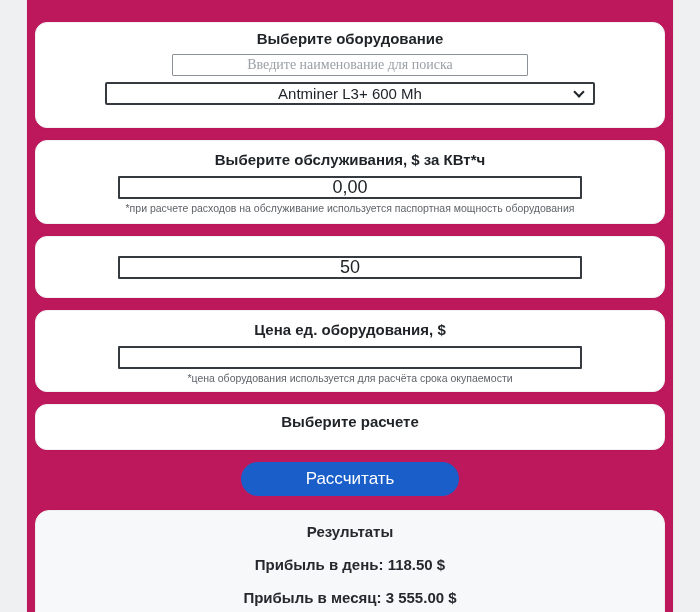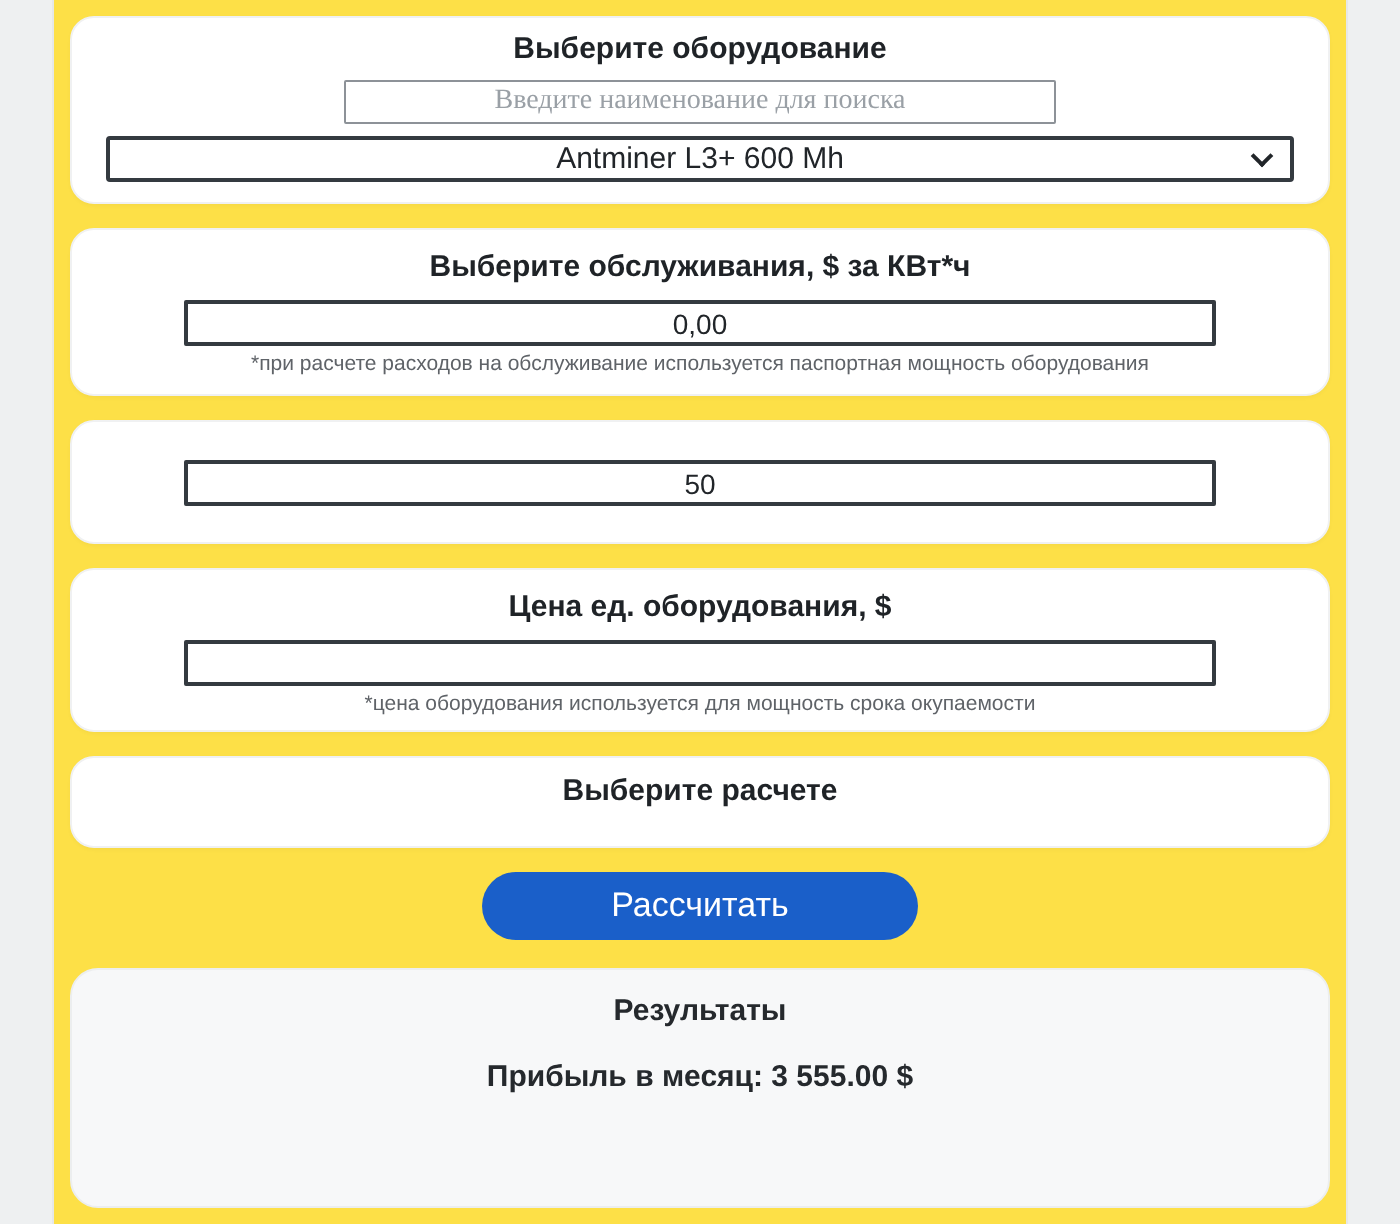--- a/index.html
+++ b/index.html
@@ -4,24 +4,24 @@
 <style>
   * { box-sizing: border-box; margin: 0; padding: 0; }
   html, body {
     width: 700px; height: 612px; overflow: hidden;
     background: #eef0f1;
     font-family: "Liberation Sans", "DejaVu Sans", sans-serif;
     color: #212529;
   }
   .page {
     width: 648px; height: 612px; margin: 0 auto;
-    background: #fde047;
+    background: #be185d;
     border-left: 1px solid #e6e8e9;
     border-right: 1px solid #e6e8e9;
-    padding-top: 8px;
+    padding-top: 22px;
   }
   .card {
     background: #ffffff;
     border: 1px solid #f0f1f2;
     border-radius: 12px;
     box-shadow: 0 1px 2px rgba(0,0,0,0.03);
     margin: 0 8px 12px;
     text-align: center;
   }
   .card.c1 { padding: 7px 0 6px; }
@@ -36,29 +36,29 @@
   .search-input {
     display: block; width: 356px; height: 22px;
     margin: 6px auto 0;
     border: 1px solid #8d9298; border-radius: 1px;
     background: #fff;
     text-align: center; font-size: 14px; color: #212529;
     font-family: Liberation Serif, serif;
   }
   .search-input::placeholder { color: #9aa0a6; opacity: 1; }
   .text-input {
-    display: block; width: 516px; height: 23px;
+    display: block; width: 464px; height: 23px;
     margin: 7px auto 0;
     border: 2px solid #343a40; border-radius: 1px;
     background: #fff;
-    text-align: center; font-size: 14px; color: #212529;
+    text-align: center; font-size: 18px; color: #212529;
     font-family: inherit;
   }
   .select-wrap {
-    position: relative; width: 594px; margin: 6px auto 4px;
+    position: relative; width: 490px; margin: 6px auto 16px;
   }
   .card.c5 .select-wrap { margin-top: 5px; }
   .select {
     display: block; width: 100%; height: 23px;
     border: 2px solid #343a40; border-radius: 2px;
     background: #fff;
     text-align: center; text-align-last: center;
     font-size: 15px; color: #212529;
     font-family: inherit;
     -webkit-appearance: none; -moz-appearance: none; appearance: none;
@@ -120,29 +120,30 @@
     <div class="note">*при расчете расходов на обслуживание используется паспортная мощность оборудования</div>
   </div>
 
   <div class="card c3">
     <input class="text-input" type="text" value="50" style="">
   </div>
 
   <div class="card c4">
     <div class="card-title">Цена ед. оборудования, $</div>
     <input class="text-input" type="text" value="" style="">
-    <div class="note">*цена оборудования используется для мощность срока окупаемости</div>
+    <div class="note">*цена оборудования используется для расчёта срока окупаемости</div>
   </div>
 
   <div class="card c5">
     <div class="card-title">Выберите расчете</div>
   </div>
 
   <div class="button-row">
     <button class="calc-button">Рассчитать</button>
   </div>
 
   <div class="results-card">
     <div class="results-title">Результаты</div>
+    <div class="result-line">Прибыль в день: 118.50 $</div>
     <div class="result-line">Прибыль в месяц: 3 555.00 $</div>
   </div>
 
 </div>
 
 </body></html>

